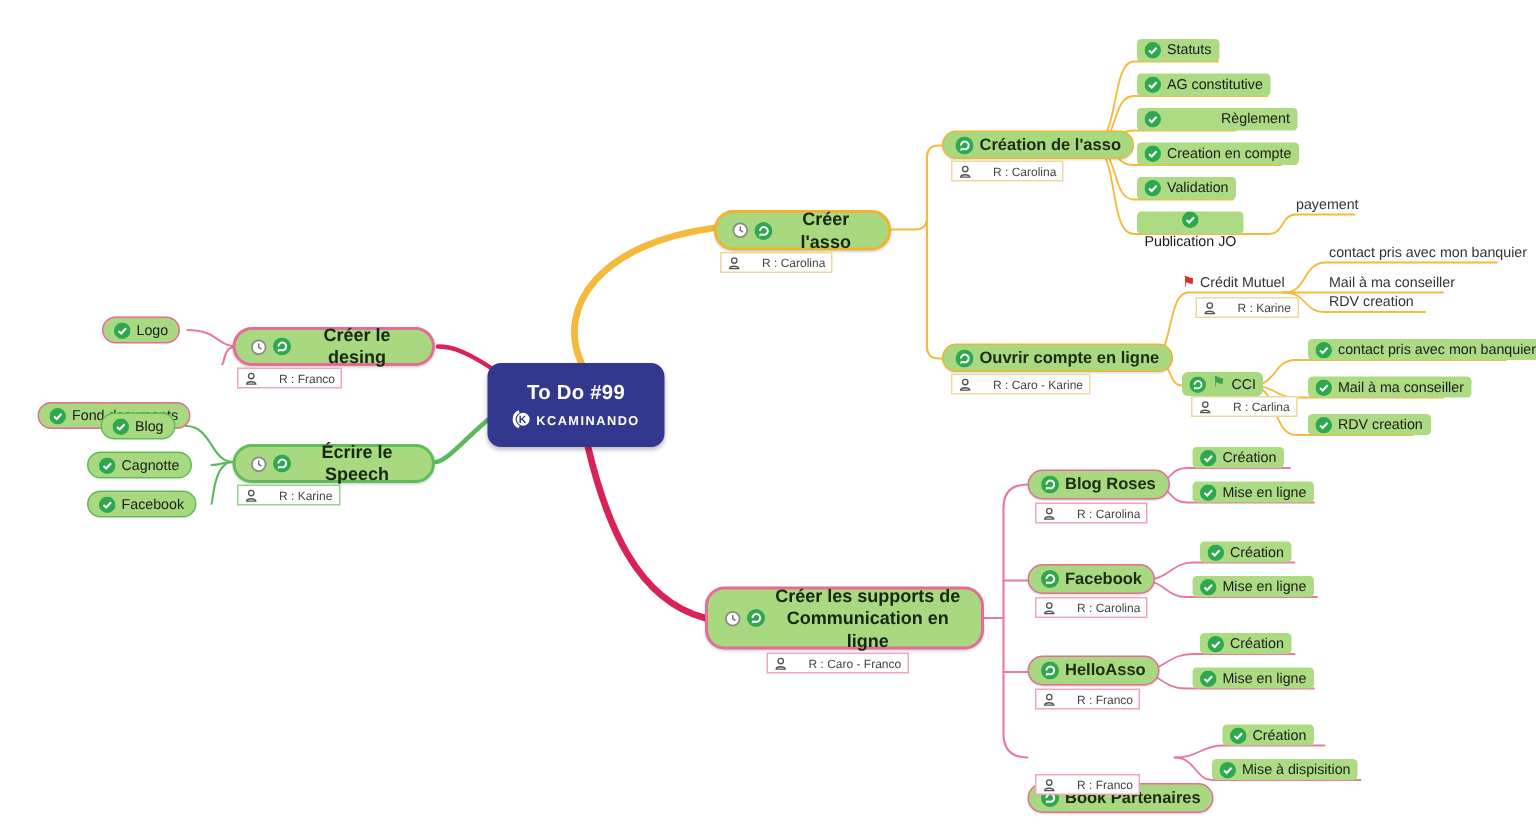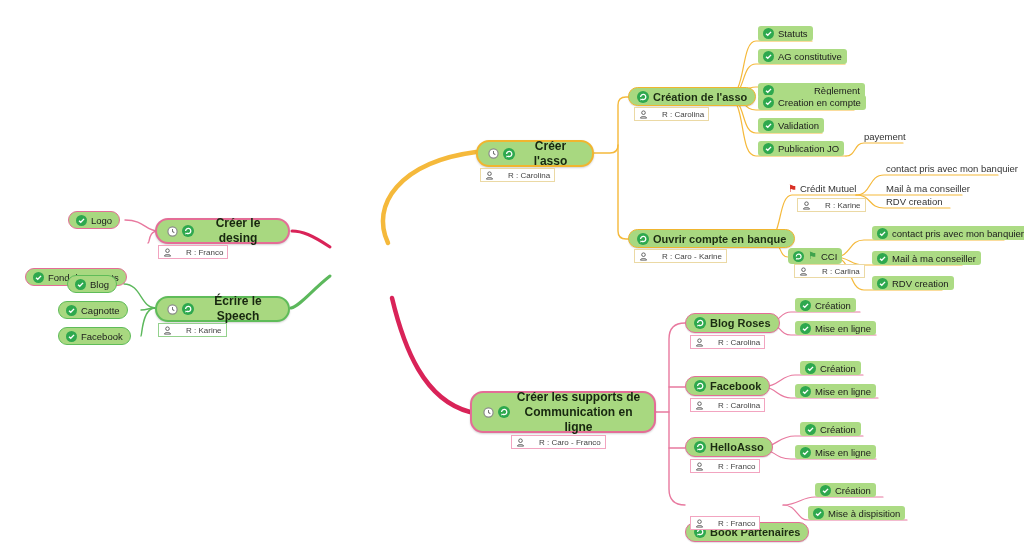--- a/index.html
+++ b/index.html
@@ -95,20 +95,33 @@
         <path d="M761,387 C779,387 781,375 795,375 H863"></path>
         <path d="M761,387 C777,387 777,398 791,398 H878"></path>
         <path d="M758,448 C776,448 778,436 795,436 H863"></path>
         <path d="M758,448 C774,448 774,459 791,459 H876"></path>
         <path d="M783,505 C799,505 801,497 815,497 H883"></path>
         <path d="M783,505 C797,505 797,520 808,520 H907"></path>
       </g>
     </g>
   </svg>
 
+  <div class="abs root" style="left:325px;top:242px;width:118px;height:56px;">
+    <div class="root-title">To Do #99</div>
+    <div class="brand">
+      <span class="icon">
+        <svg width="13" height="13" viewBox="0 0 14 14">
+            <path d="M5.5 1.5 A6 6 0 0 0 5.5 12.5" stroke="#fff" stroke-width="2.2" fill="none"></path>
+            <circle cx="8.4" cy="7" r="4.6" fill="#fff"></circle>
+            <text x="8.4" y="9.6" font-size="7.5" font-weight="bold" fill="#33388F" text-anchor="middle" font-family="Liberation Sans,sans-serif">K</text>
+          </svg>
+      </span>
+      <span>KCAMINANDO</span>
+    </div>
+  </div>
 
   <div class="abs node-main b-yellow" style="left:476px;top:140px;width:118px;height:27px;">
     <span class="icon">
         <svg width="11" height="11" viewBox="0 0 12 12">
           <circle cx="6" cy="6" r="5" fill="#fff" stroke="#8a8a8a" stroke-width="1.3"></circle>
           <path d="M6 3.2 V6 L8 7.4" stroke="#777" stroke-width="1.1" fill="none"></path>
         </svg>
       </span>
     <span class="icon">
         <svg width="12" height="12" viewBox="0 0 12 12">
@@ -160,21 +173,21 @@
   </div>
   <div class="abs leaf" style="left:758px;top:49px;">
     <span class="icon">
         <svg width="11" height="11" viewBox="0 0 12 12">
           <circle cx="6" cy="6" r="6" fill="#2EA84E"></circle>
           <path d="M3.3 6.2 L5.2 8 L8.8 4.2" stroke="#fff" stroke-width="1.5" fill="none"></path>
         </svg>
       </span>
     <span>AG constitutive</span>
   </div>
-  <div class="abs leaf" style="left:758px;top:83px;gap:40px;">
+  <div class="abs leaf" style="left:758px;top:72px;gap:40px;">
     <span class="icon">
         <svg width="11" height="11" viewBox="0 0 12 12">
           <circle cx="6" cy="6" r="6" fill="#2EA84E"></circle>
           <path d="M3.3 6.2 L5.2 8 L8.8 4.2" stroke="#fff" stroke-width="1.5" fill="none"></path>
         </svg>
       </span>
     <span>Règlement</span>
   </div>
   <div class="abs leaf" style="left:758px;top:95px;">
     <span class="icon">
@@ -187,42 +200,42 @@
   </div>
   <div class="abs leaf" style="left:758px;top:118px;">
     <span class="icon">
         <svg width="11" height="11" viewBox="0 0 12 12">
           <circle cx="6" cy="6" r="6" fill="#2EA84E"></circle>
           <path d="M3.3 6.2 L5.2 8 L8.8 4.2" stroke="#fff" stroke-width="1.5" fill="none"></path>
         </svg>
       </span>
     <span>Validation</span>
   </div>
-  <div class="abs leaf" style="left:758px;top:141px;">
+  <div class="abs leaf" style="left:758px;top:141px;flex-direction:column;">
     <span class="icon">
         <svg width="11" height="11" viewBox="0 0 12 12">
           <circle cx="6" cy="6" r="6" fill="#2EA84E"></circle>
           <path d="M3.3 6.2 L5.2 8 L8.8 4.2" stroke="#fff" stroke-width="1.5" fill="none"></path>
         </svg>
       </span>
     <span>Publication JO</span>
   </div>
   <div class="abs textnode" style="left:864px;top:131px;">
     <span>payement</span>
   </div>
 
   <div class="abs node-sub b-yellow" style="left:628px;top:229px;height:19px;">
     <span class="icon">
         <svg width="12" height="12" viewBox="0 0 12 12">
           <circle cx="6" cy="6" r="6" fill="#2EA84E"></circle>
           <path d="M3.6 6a2.6 2.6 0 1 1 1.1 2.1" stroke="#fff" stroke-width="1.3" fill="none"></path>
           <path d="M3.1 9.6 L3.6 7.4 L5.6 8.6 Z" fill="#fff"></path>
         </svg>
       </span>
-    <span>Ouvrir compte en banque</span>
+    <span>Ouvrir compte en ligne</span>
   </div>
   <div class="abs rlabel rb-yellow" style="left:634px;top:249px;">
     <span class="icon">
         <svg width="9" height="9" viewBox="0 0 10 10">
           <circle cx="5" cy="3" r="2" fill="none" stroke="#555" stroke-width="1"></circle>
           <path d="M1.6 9 C1.6 6.6 8.4 6.6 8.4 9 Z" fill="none" stroke="#555" stroke-width="1"></path>
         </svg>
       </span>
     <span>R : Caro - Karine</span>
   </div>

